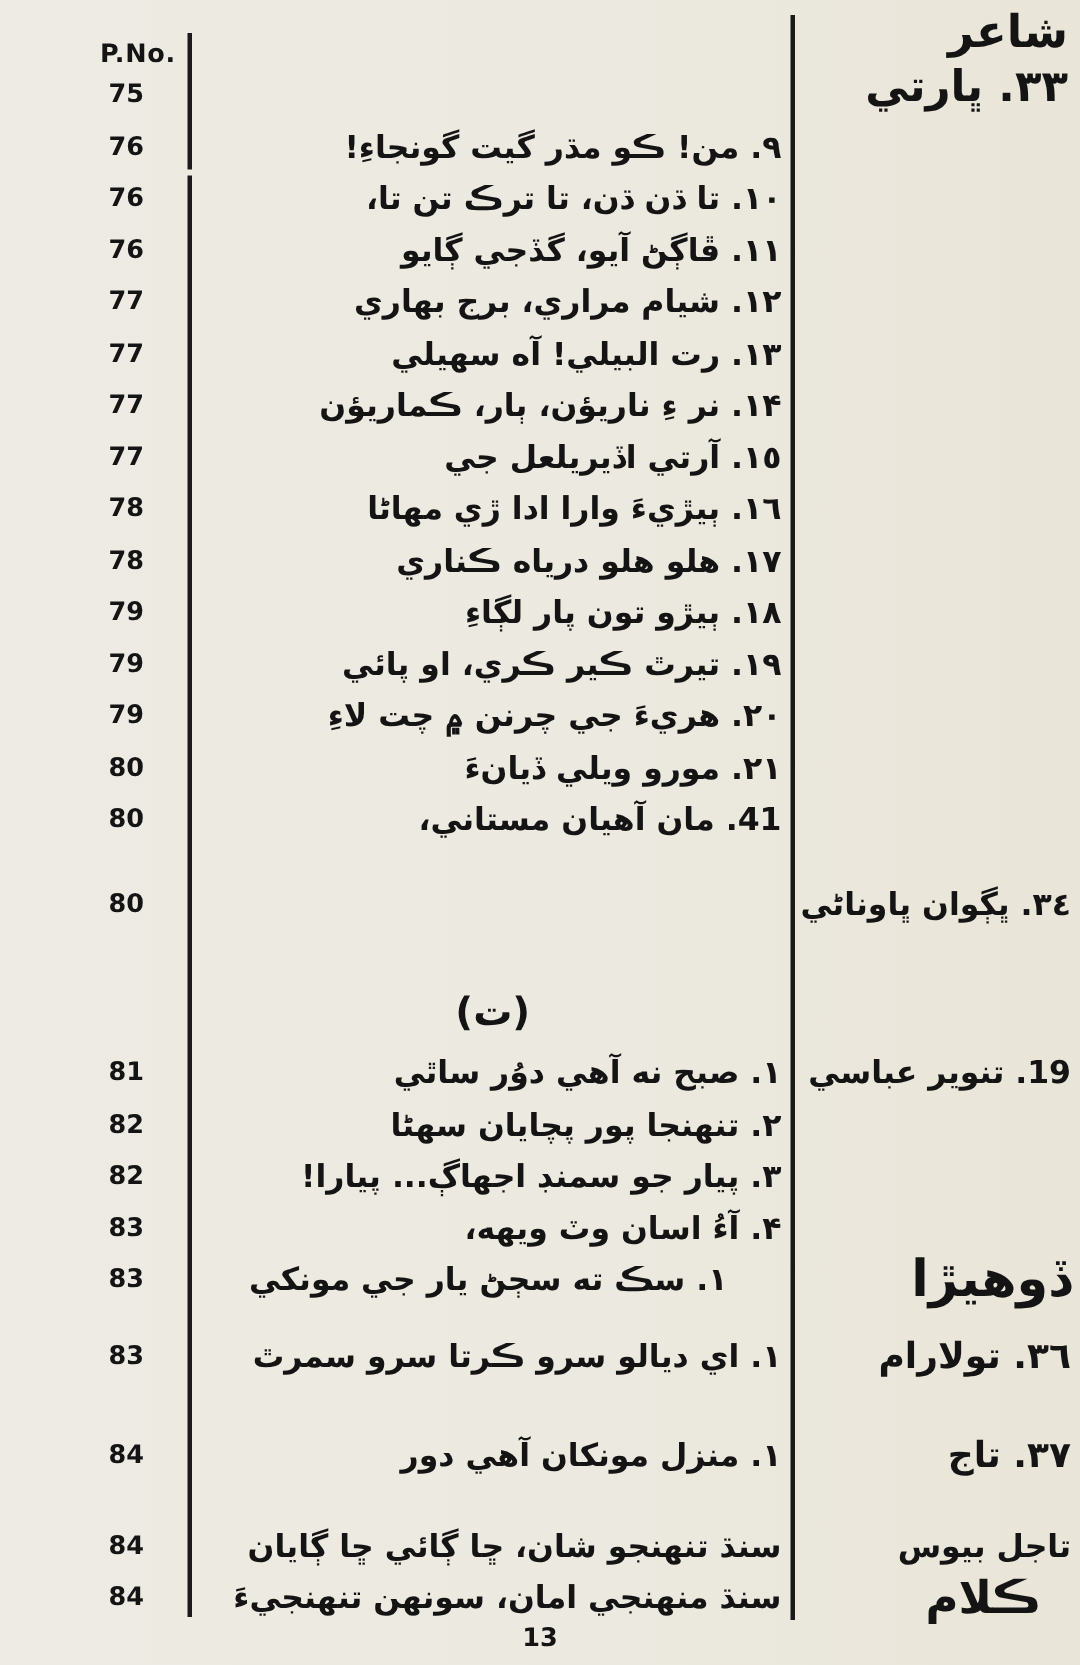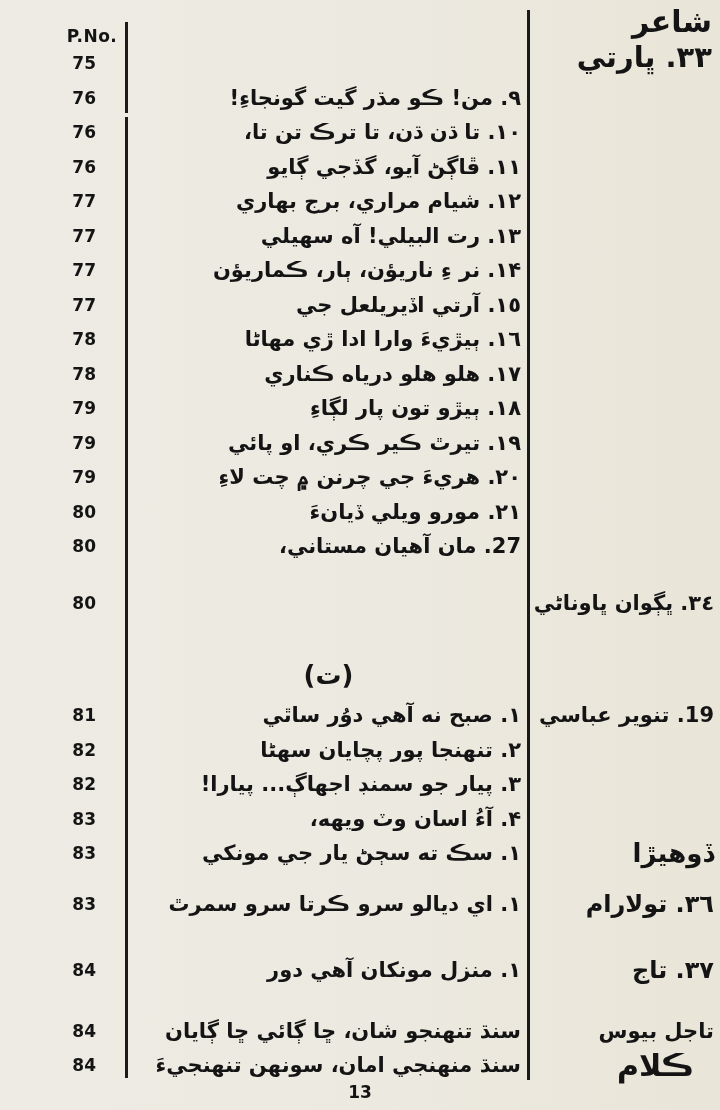--- a/index.html
+++ b/index.html
@@ -39,21 +39,21 @@
   .cell-entry{
     flex:1 1 auto;direction:rtl;text-align:right;padding-right:9px;
     box-sizing:border-box;font-size:21px;font-weight:700;white-space:nowrap;
   }
   .cell-sect{
     width:190px;flex:0 0 190px;direction:rtl;text-align:right;
     padding-right:6px;box-sizing:border-box;
     font-size:21px;font-weight:700;white-space:nowrap;
   }
   .cell-sect.lg{font-size:24px;}
-  .cell-sect.xl{font-size:26px;}
+  .cell-sect.xl{font-size:34px;margin-left:36px;}
   .cell-sect.kalam{font-size:30px;padding-right:26px;line-height:.9;}
   .row.letter .cell-entry{text-align:center;font-size:26px;padding-right:0;}
   .row.letter{height:46px;}
   .gap-sm{height:16px;}
   .gap-md{height:22px;}
   .gap-lg{height:26px;}
   .gap-xl{height:32px;}
   
   .footer-page{
     position:absolute;top:1082px;left:300px;width:120px;
@@ -141,21 +141,21 @@
         <div class="cell-entry">٢٠. هريءَ جي چرنن ۾ چت لاءِ</div>
         <div class="cell-sect"></div>
       </div>
       <div class="row">
         <div class="cell-page">80</div>
         <div class="cell-entry">٢١. مورو ويلي ڏيانءَ</div>
         <div class="cell-sect"></div>
       </div>
       <div class="row">
         <div class="cell-page">80</div>
-        <div class="cell-entry">27. مان آهيان مستاني،</div>
+        <div class="cell-entry">41. مان آهيان مستاني،</div>
         <div class="cell-sect"></div>
       </div>
       <div class="gap-md"></div>
       <div class="row">
         <div class="cell-page">80</div>
         <div class="cell-sect">٣٤. ڀڳوان ڀاوناڻي</div>
       </div>
       <div class="gap-xl"></div>
       <div class="row letter">
         <div class="cell-page"></div>

